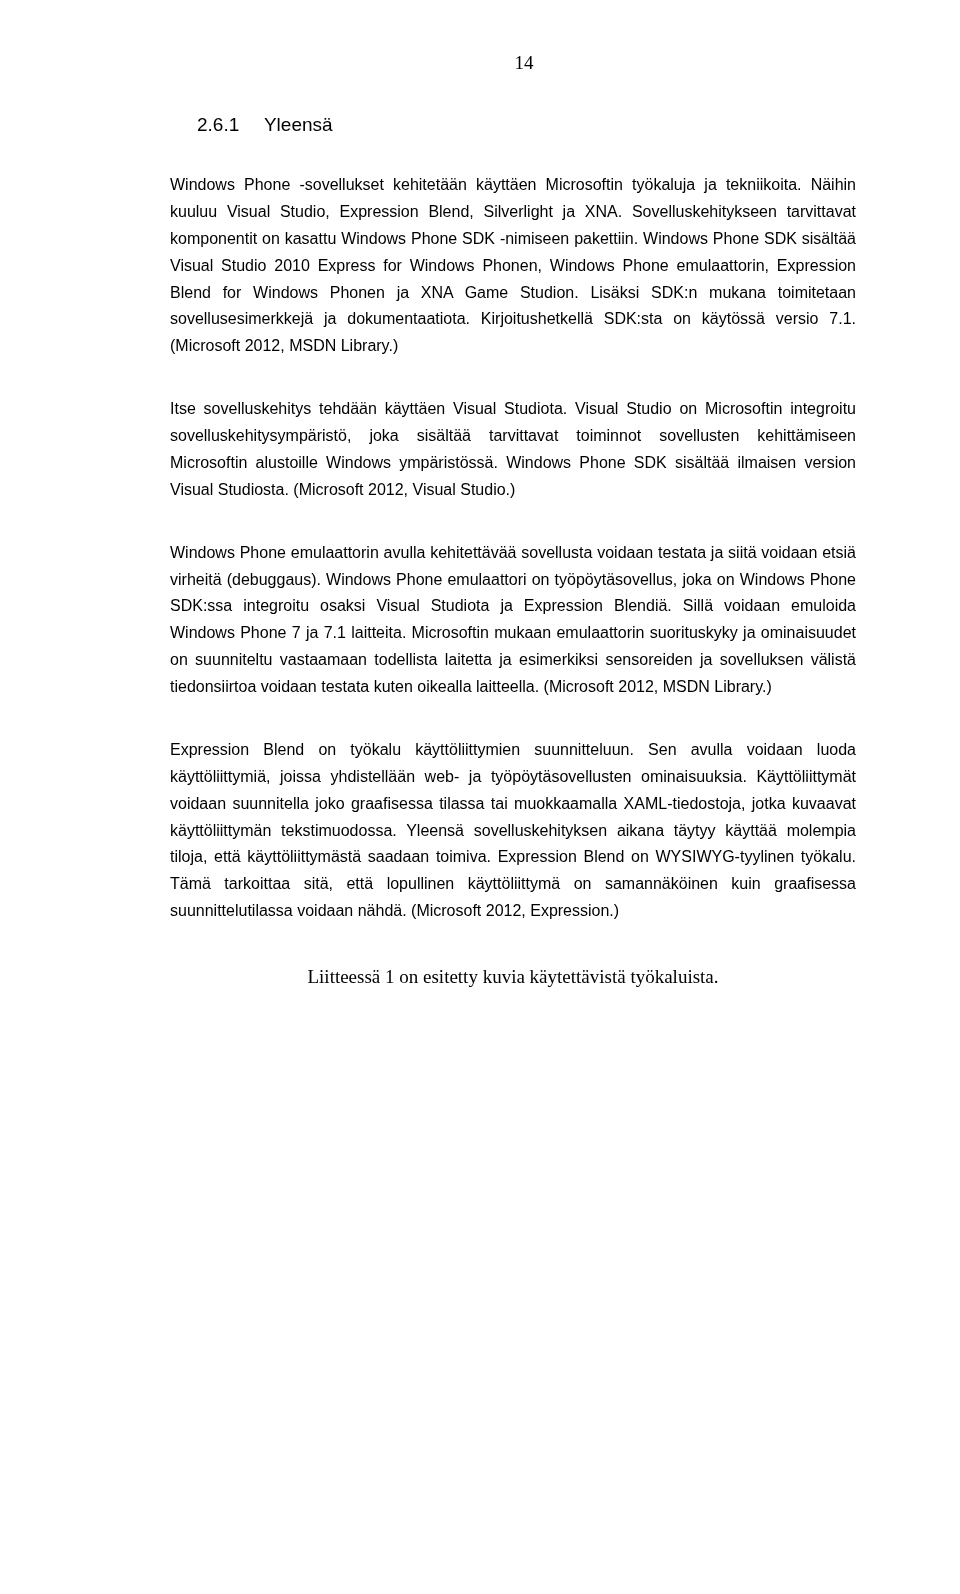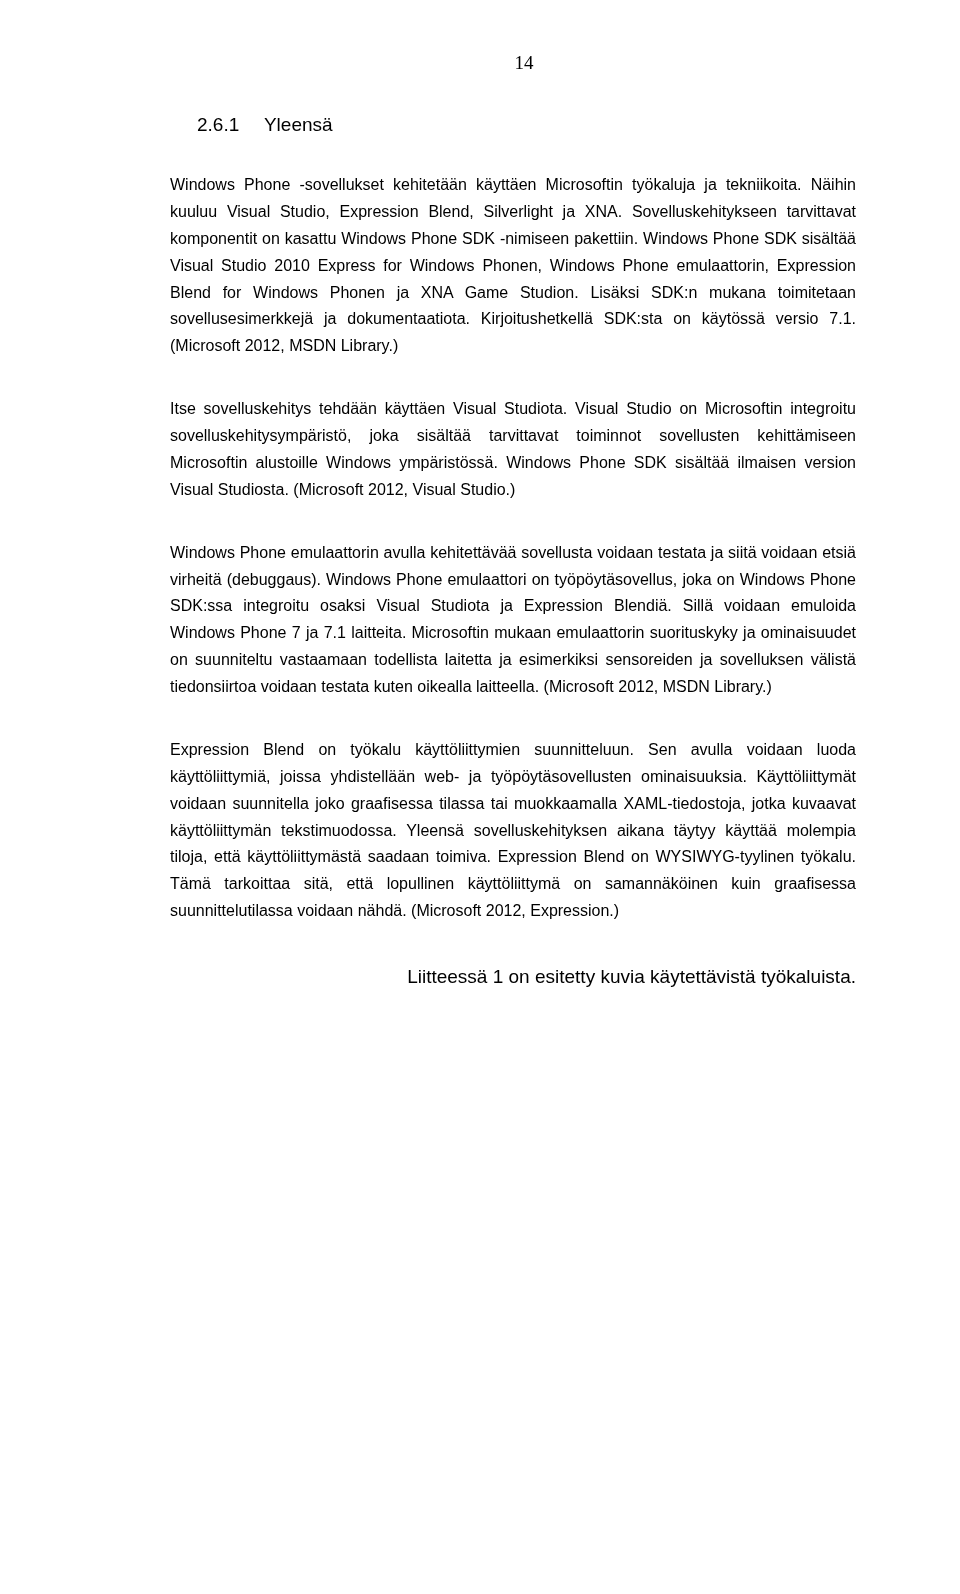--- a/index.html
+++ b/index.html
@@ -42,21 +42,22 @@
   p {
     font-size: 16px;
     line-height: 1.68;
     margin: 0 0 36px 0;
     text-align: justify;
   }
   .last-line {
     font-size: 19px;
     line-height: 1.68;
     margin: 0;
-    text-align: right;
+    text-align: center;
+    font-family: Liberation Serif, serif;
   }
 </style>
 </head>
 <body>
 
 <div class="page">
   <div class="page-number">14</div>
 
   <div class="content">
     <h2 class="section-heading">

